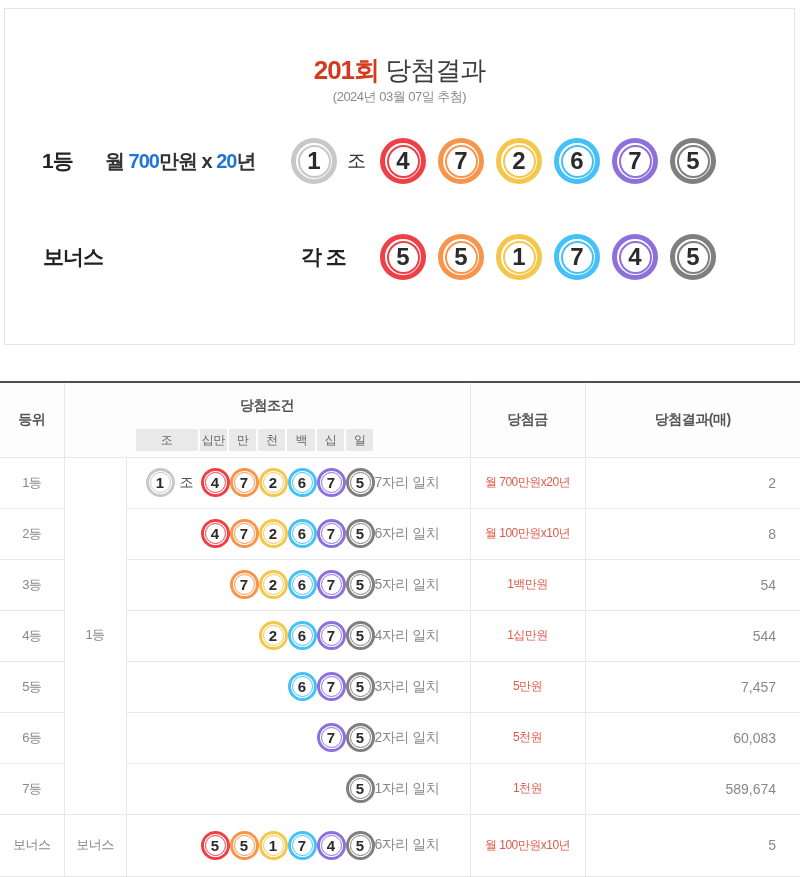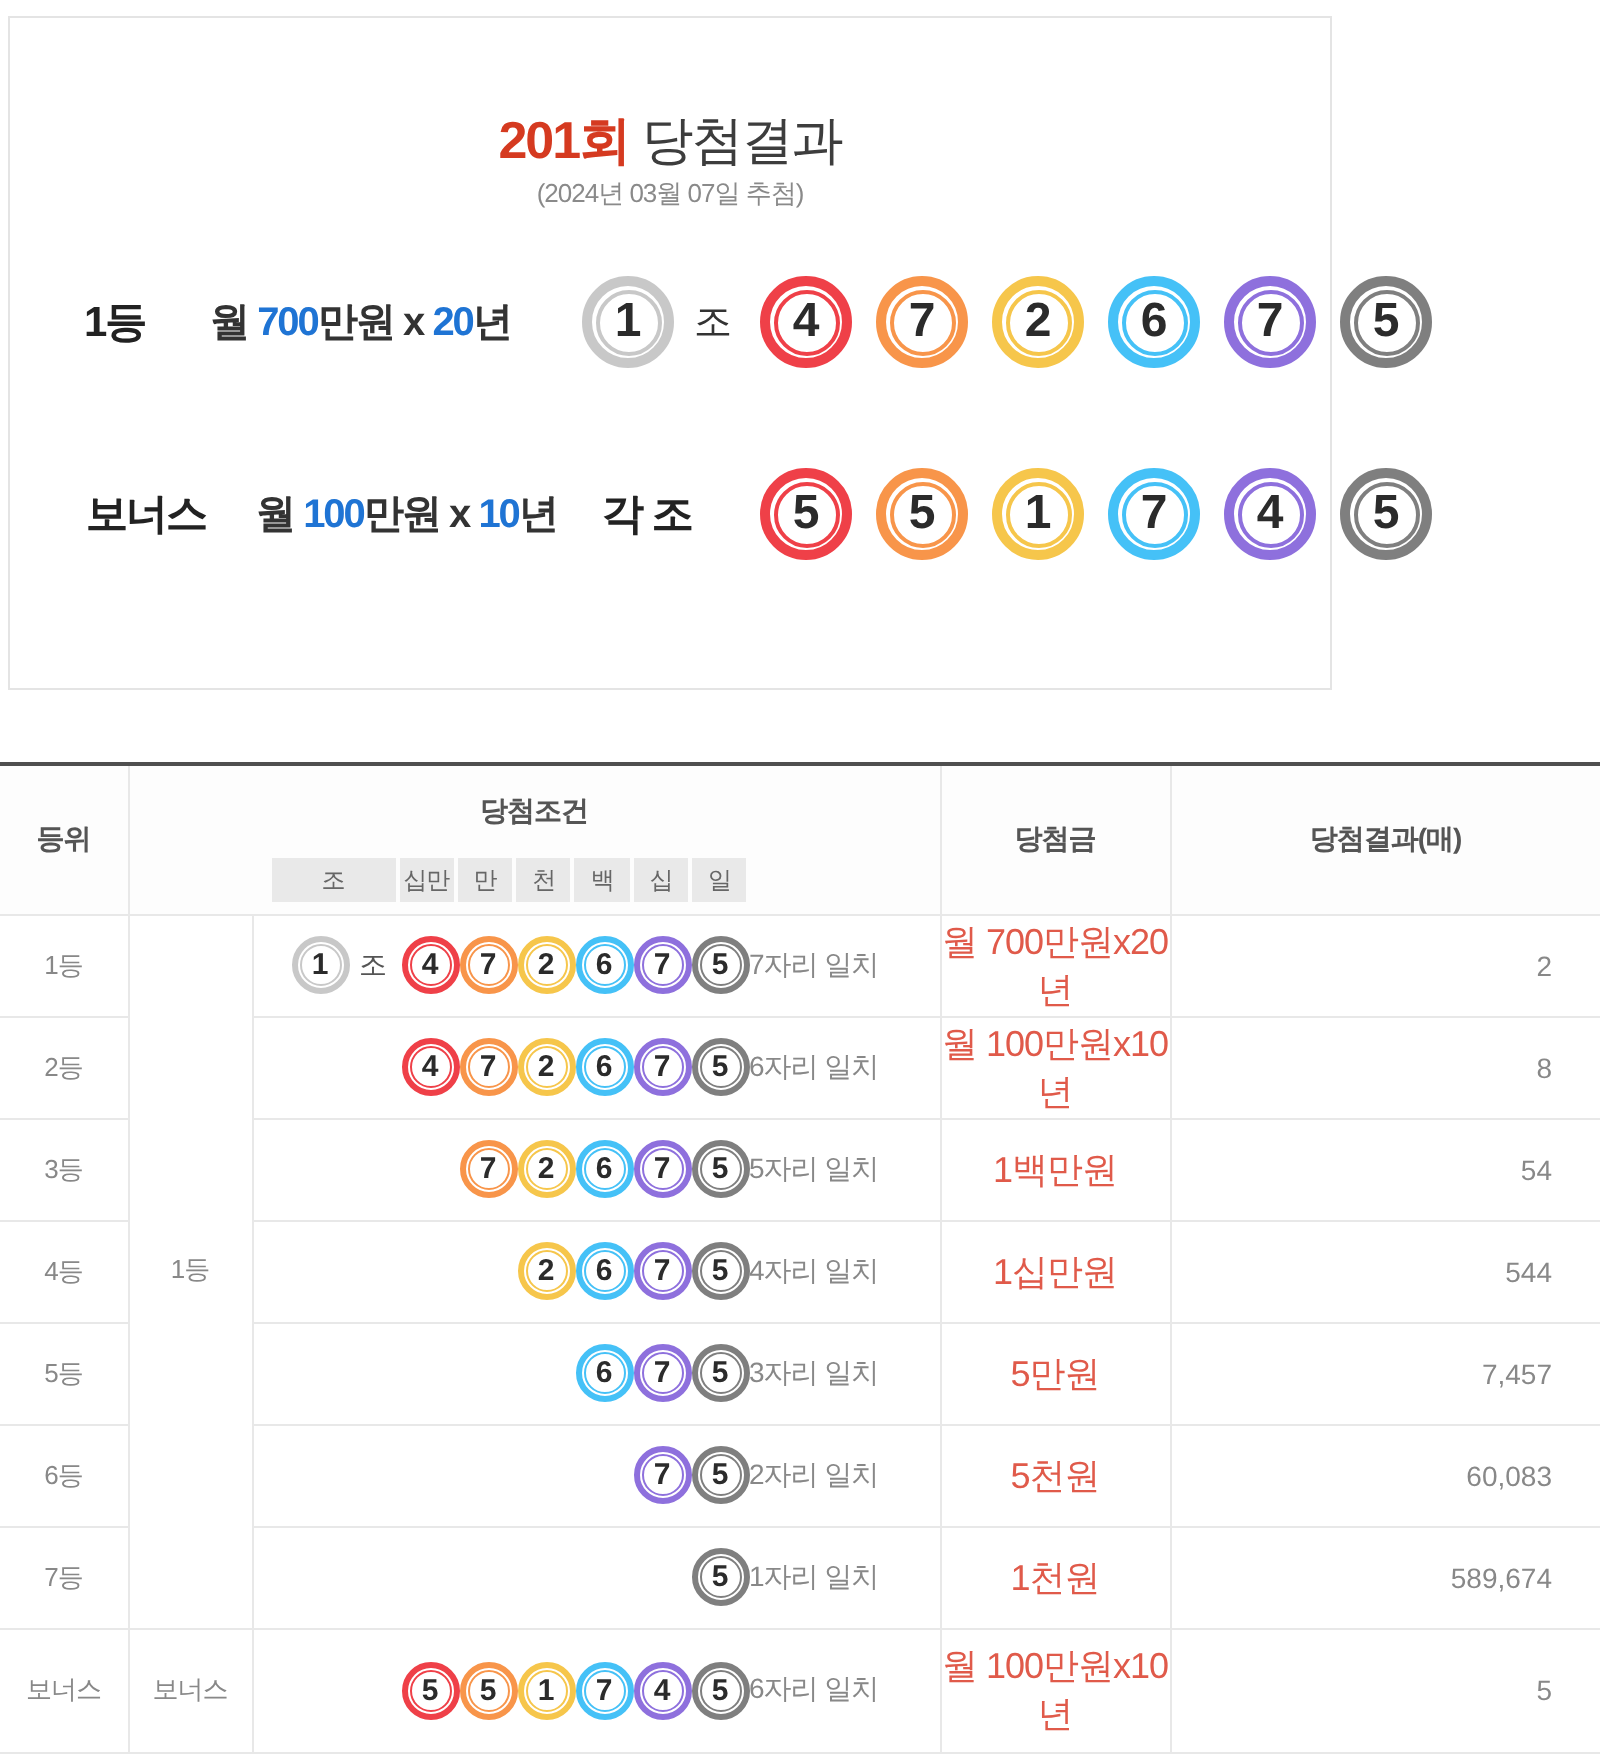--- a/index.html
+++ b/index.html
@@ -1,20 +1,20 @@
 <!DOCTYPE html>
 <html><head>
 <meta charset="utf-8">
 <style>
   * { box-sizing: border-box; margin: 0; padding: 0; }
   html, body { width: 800px; height: 877px; background: #fff; overflow: hidden;
     font-family: "Liberation Sans", "DejaVu Sans", sans-serif; }
 
   
-  .summary-box { position: absolute; left: 4px; top: 8px; width: 662px; height: 337px;
+  .summary-box { position: absolute; left: 4px; top: 8px; width: 791px; height: 337px;
     border: 1px solid #e4e4e4; background: #fff; }
   .title-wrap { text-align: center; padding-top: 44px; font-size: 26px; letter-spacing: -1px; }
   .title-round { color: #d53a20; font-weight: bold; }
   .title-main { color: #3d3d3d; font-weight: 500; }
   .subtitle { text-align: center; font-size: 13px; color: #8a8a8a; letter-spacing: -0.5px; }
 
   .sum-row { position: relative; height: 46px; }
   .sum-row.first { margin-top: 32px; }
   .sum-row.bonus { margin-top: 50px; }
   .sum-abs { position: absolute; top: 50%; transform: translateY(-50%); white-space: nowrap; }
@@ -53,21 +53,21 @@
   .digit-cell.jo { width: 62px; flex: none; }
   .digit-cell.rest { flex: 1; }
 
   td.rank-cell { text-align: center; font-size: 13px; color: #888; letter-spacing: -0.5px; }
   td.basis-cell { text-align: center; font-size: 13px; color: #888; line-height: 1.6; letter-spacing: -0.5px; }
   td.cond-cell { padding: 0; }
   .cond-flex { display: flex; align-items: center; height: 100%; }
   .balls-zone { width: 248px; display: flex; justify-content: flex-end; align-items: center; flex: none; }
   .balls-zone .jo-small { font-size: 14px; color: #555; margin: 0 8px 0 5px; letter-spacing: -1px; }
   .cond-text { flex: 1; text-align: left; padding-right: 10px; font-size: 14px; color: #888; letter-spacing: -0.5px; }
-  td.prize-cell { text-align: center; font-size: 18px; color: #e05a4a; letter-spacing: -0.5px; }
+  td.prize-cell { text-align: center; font-size: 12px; color: #e05a4a; letter-spacing: -0.5px; }
   td.count-cell { text-align: right; padding-right: 24px; font-size: 14px; color: #888; }
   tr.body-row { height: 51px; }
   tr.body-row.bonus-row { height: 62px; }
 </style>
 </head>
 <body>
 
 <div class="summary-box">
   <div class="title-wrap">
     <span class="title-round">201회</span><span class="title-main"> 당첨결과</span>
@@ -105,21 +105,20 @@
         </span>
         <span class="ball big" style="color: rgb(127, 127, 127);">
           <span class="ring"></span>
           <span class="num">5</span>
         </span>
       </span>
   </div>
 
   <div class="sum-row bonus">
     <span class="sum-abs rank-label" style="left:38px">보너스</span>
-    <span class="sum-abs prize-line" style="left:123px"><span>월 </span><span class="accent">100</span><span>만원 x </span><span class="accent">10</span><span>년</span></span>
     <span class="sum-abs gakjo-label" style="left:296px">각 조</span>
     <span class="sum-abs balls-flex" style="left:375px">
         <span class="ball big" style="color: rgb(239, 64, 72);">
           <span class="ring"></span>
           <span class="num">5</span>
         </span>
         <span class="ball big" style="color: rgb(248, 149, 74);">
           <span class="ring"></span>
           <span class="num">5</span>
         </span>

